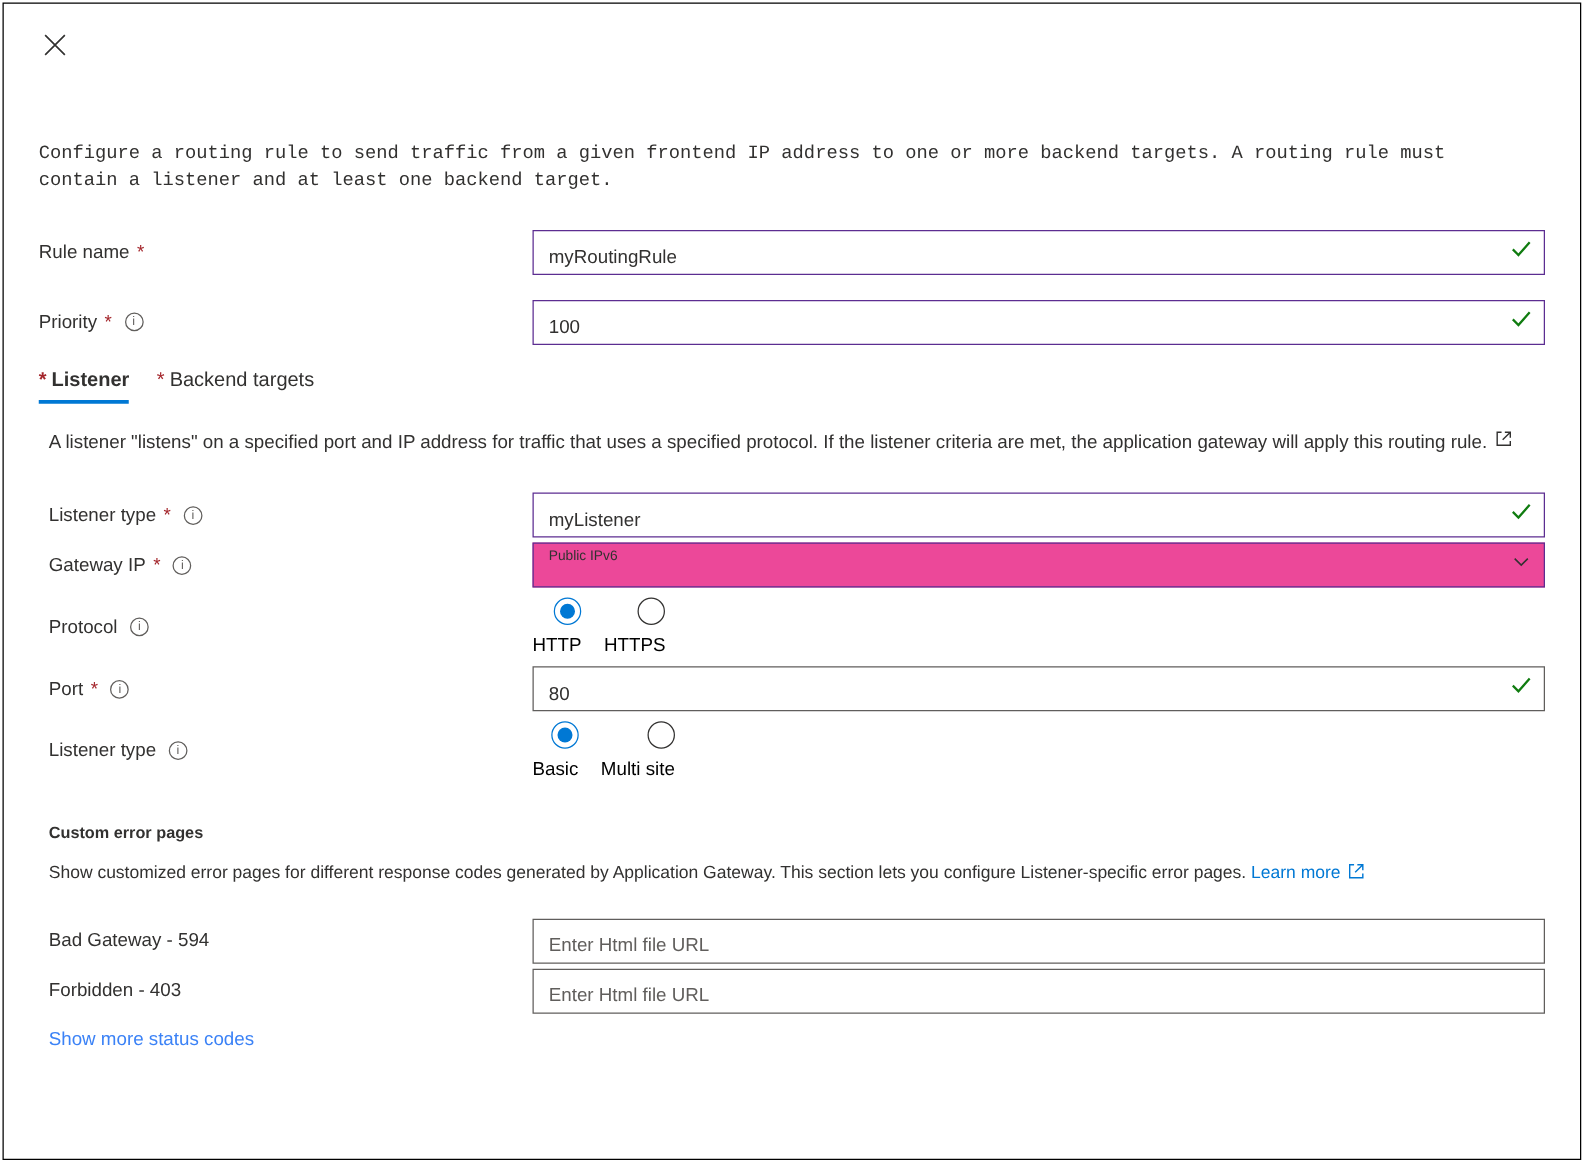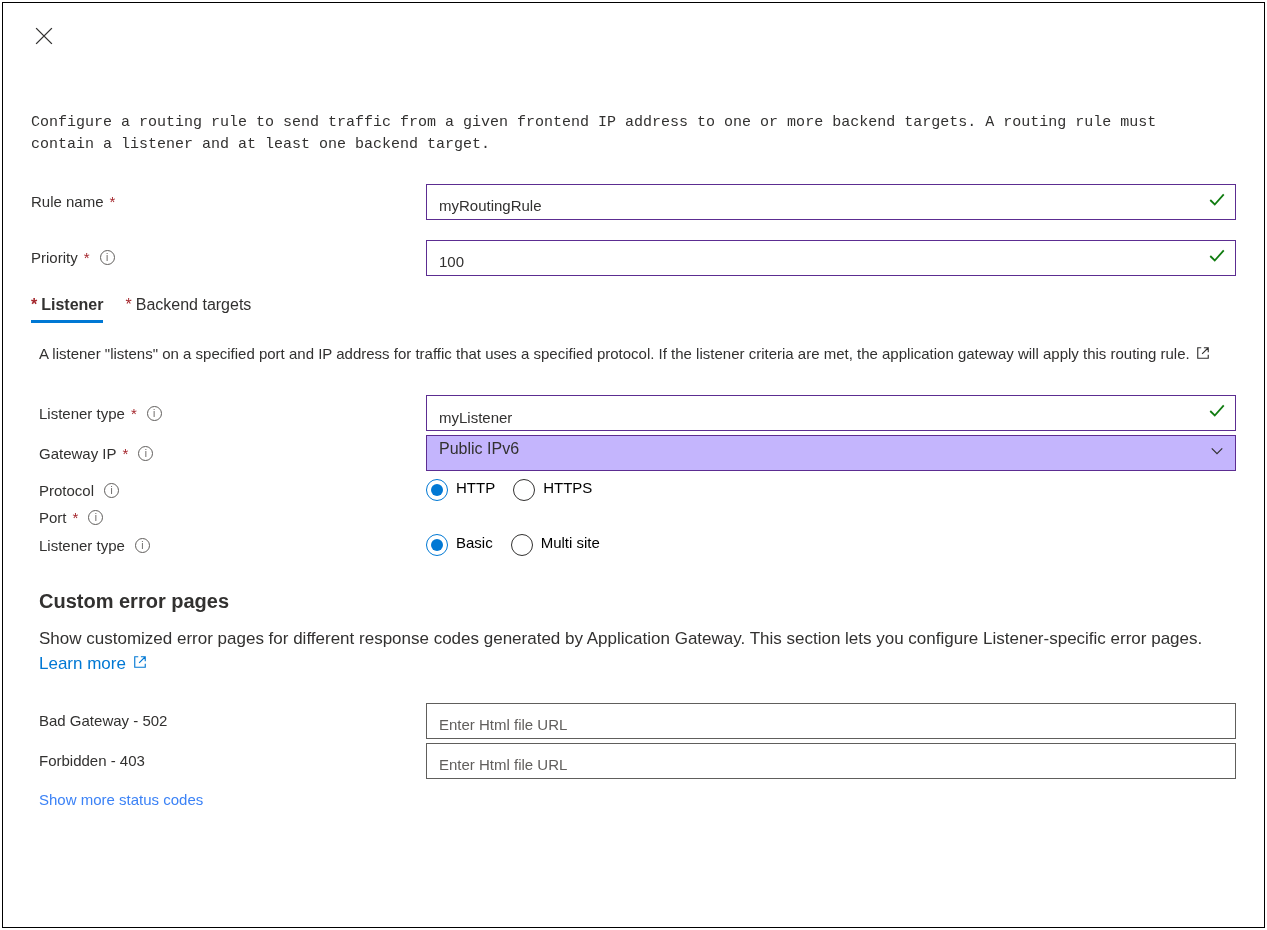--- a/index.html
+++ b/index.html
@@ -149,23 +149,23 @@
       height: 14px;
     }
     .select-wrap {
       position: relative;
     }
     .select-input {
       width: 100%;
       height: 36px;
       padding: 4px 36px 4px 12px;
       border: 1px solid #5c2d91;
-      font-size: 16px;
-      color: #323130;
-      background: #c4b5fd;
+      font-size: 11px;
+      color: #323130;
+      background: #ec4899;
       outline: none;
       appearance: none;
       cursor: pointer;
     }
     .chevron {
       position: absolute;
       right: 12px;
       top: 50%;
       transform: translateY(-50%);
       pointer-events: none;
@@ -176,51 +176,52 @@
       height: 14px;
     }
     .radio-group {
       display: flex;
       gap: 18px;
       align-items: center;
       padding: 4px 0;
     }
     .radio-item {
       display: flex;
-      align-items: flex-start;
+      align-items: flex-end;
       gap: 8px;
       cursor: pointer;
       font-size: 15px;
+      flex-direction: column;
     }
     .radio-circle {
       width: 22px;
       height: 22px;
       border: 1px solid #323130;
       border-radius: 50%;
       display: flex;
       align-items: center;
       justify-content: center;
     }
     .radio-circle.checked {
       border-color: #0078d4;
     }
     .radio-dot {
       width: 12px;
       height: 12px;
       background: #0078d4;
       border-radius: 50%;
     }
     .section-heading {
-      font-size: 20px;
+      font-size: 13px;
       font-weight: 600;
       color: #323130;
       margin: 30px 0 14px 8px;
     }
     .section-desc {
-      font-size: 17px;
+      font-size: 14px;
       color: #323130;
       line-height: 1.45;
       margin: 0 0 26px 8px;
     }
     .link {
       color: #0078d4;
       text-decoration: none;
       cursor: pointer;
     }
     .listener-section .form-row {
@@ -362,20 +363,28 @@
         </label>
       </div>
     </div>
 
     
     <div class="form-row">
       <div class="label-col">
         <span>Port</span>
         <span class="required">*</span>
         <span class="info-icon">i</span>
+      </div>
+      <div class="control-col input-wrap">
+        <input type="text" class="text-input plain" value="80" style="">
+        <span class="valid-check">
+          <svg viewBox="0 0 16 16" stroke="currentColor" stroke-width="1.6" fill="none">
+              <path d="M2 8 L6 12 L14 3"></path>
+            </svg>
+        </span>
       </div>
     </div>
 
     
     <div class="form-row">
       <div class="label-col">
         <span>Listener type</span>
         <span class="info-icon">i</span>
       </div>
       <div class="control-col radio-group">
@@ -401,21 +410,21 @@
         <span class="ext-link-icon">
           <svg viewBox="0 0 16 16" stroke="currentColor" stroke-width="1.3" fill="none">
               <path d="M6 2 H2 V14 H14 V10 M9 2 H14 V7 M14 2 L7 9"></path>
             </svg>
         </span>
       </a>
     </p>
 
     
     <div class="form-row">
-      <div class="label-col">Bad Gateway - 502</div>
+      <div class="label-col">Bad Gateway - 594</div>
       <div class="control-col">
         <input type="text" class="text-input plain placeholder" placeholder="Enter Html file URL" style="">
       </div>
     </div>
 
     
     <div class="form-row">
       <div class="label-col">Forbidden - 403</div>
       <div class="control-col">
         <input type="text" class="text-input plain placeholder" placeholder="Enter Html file URL" style="">

